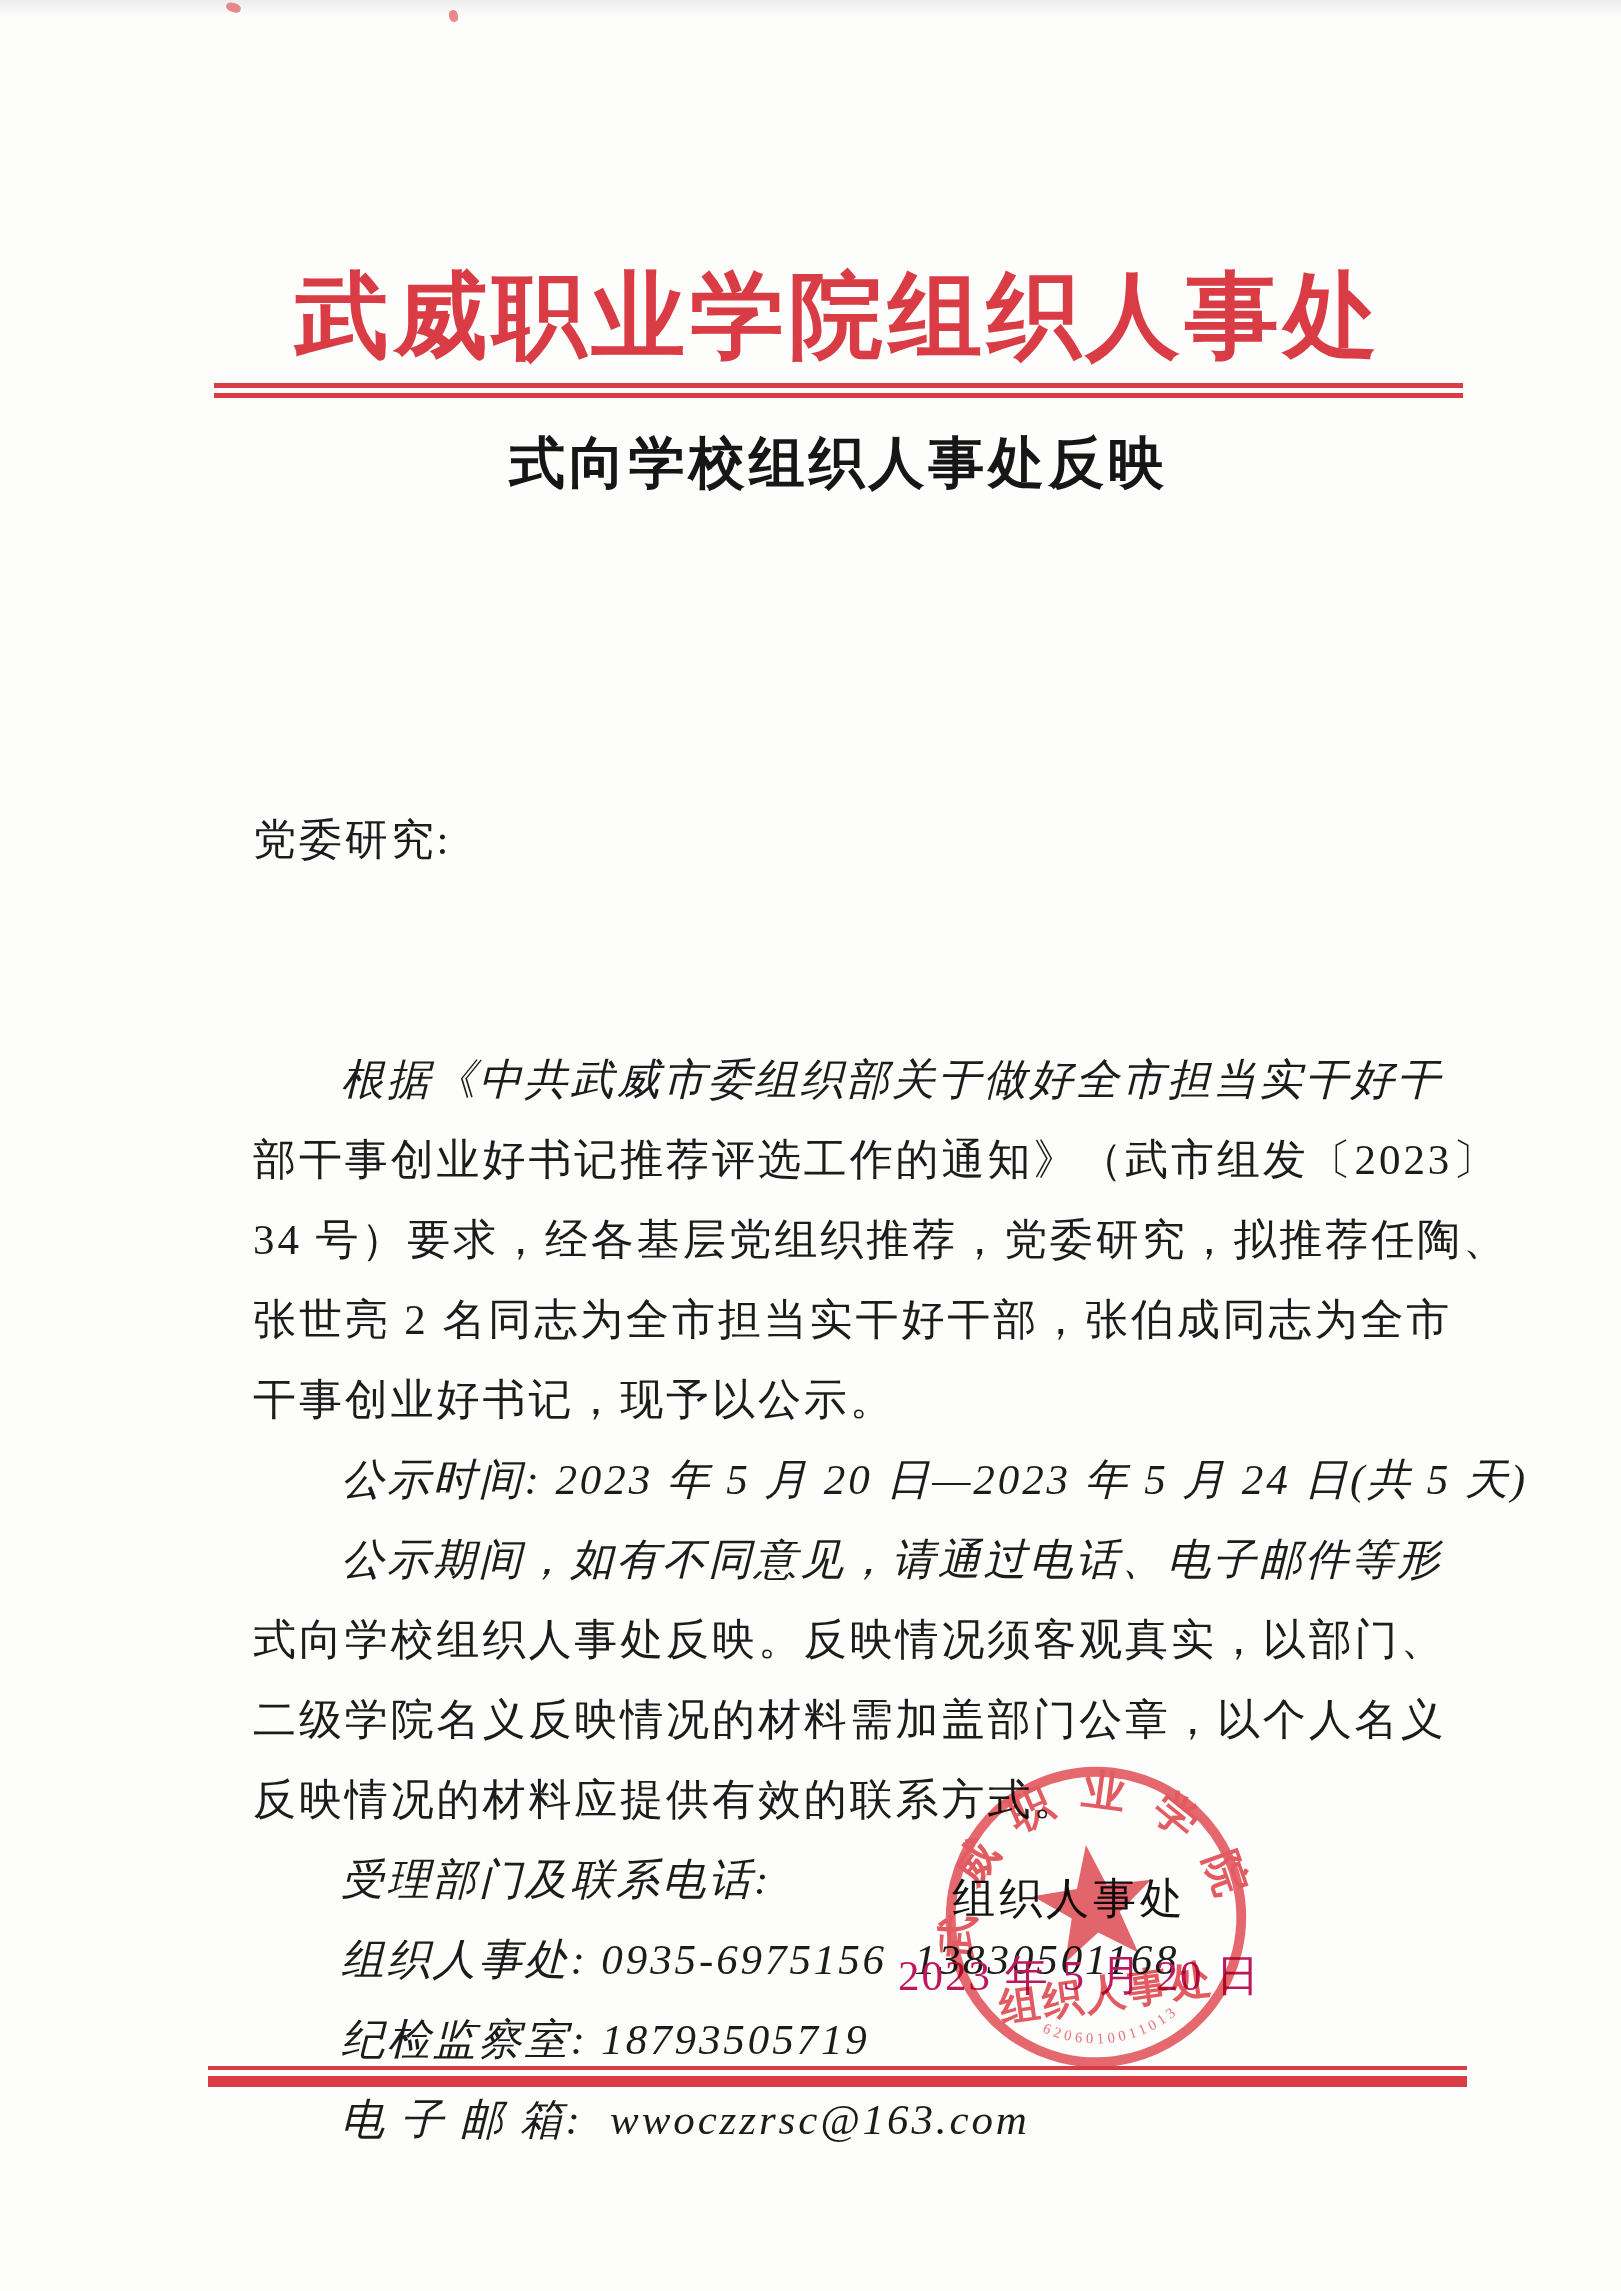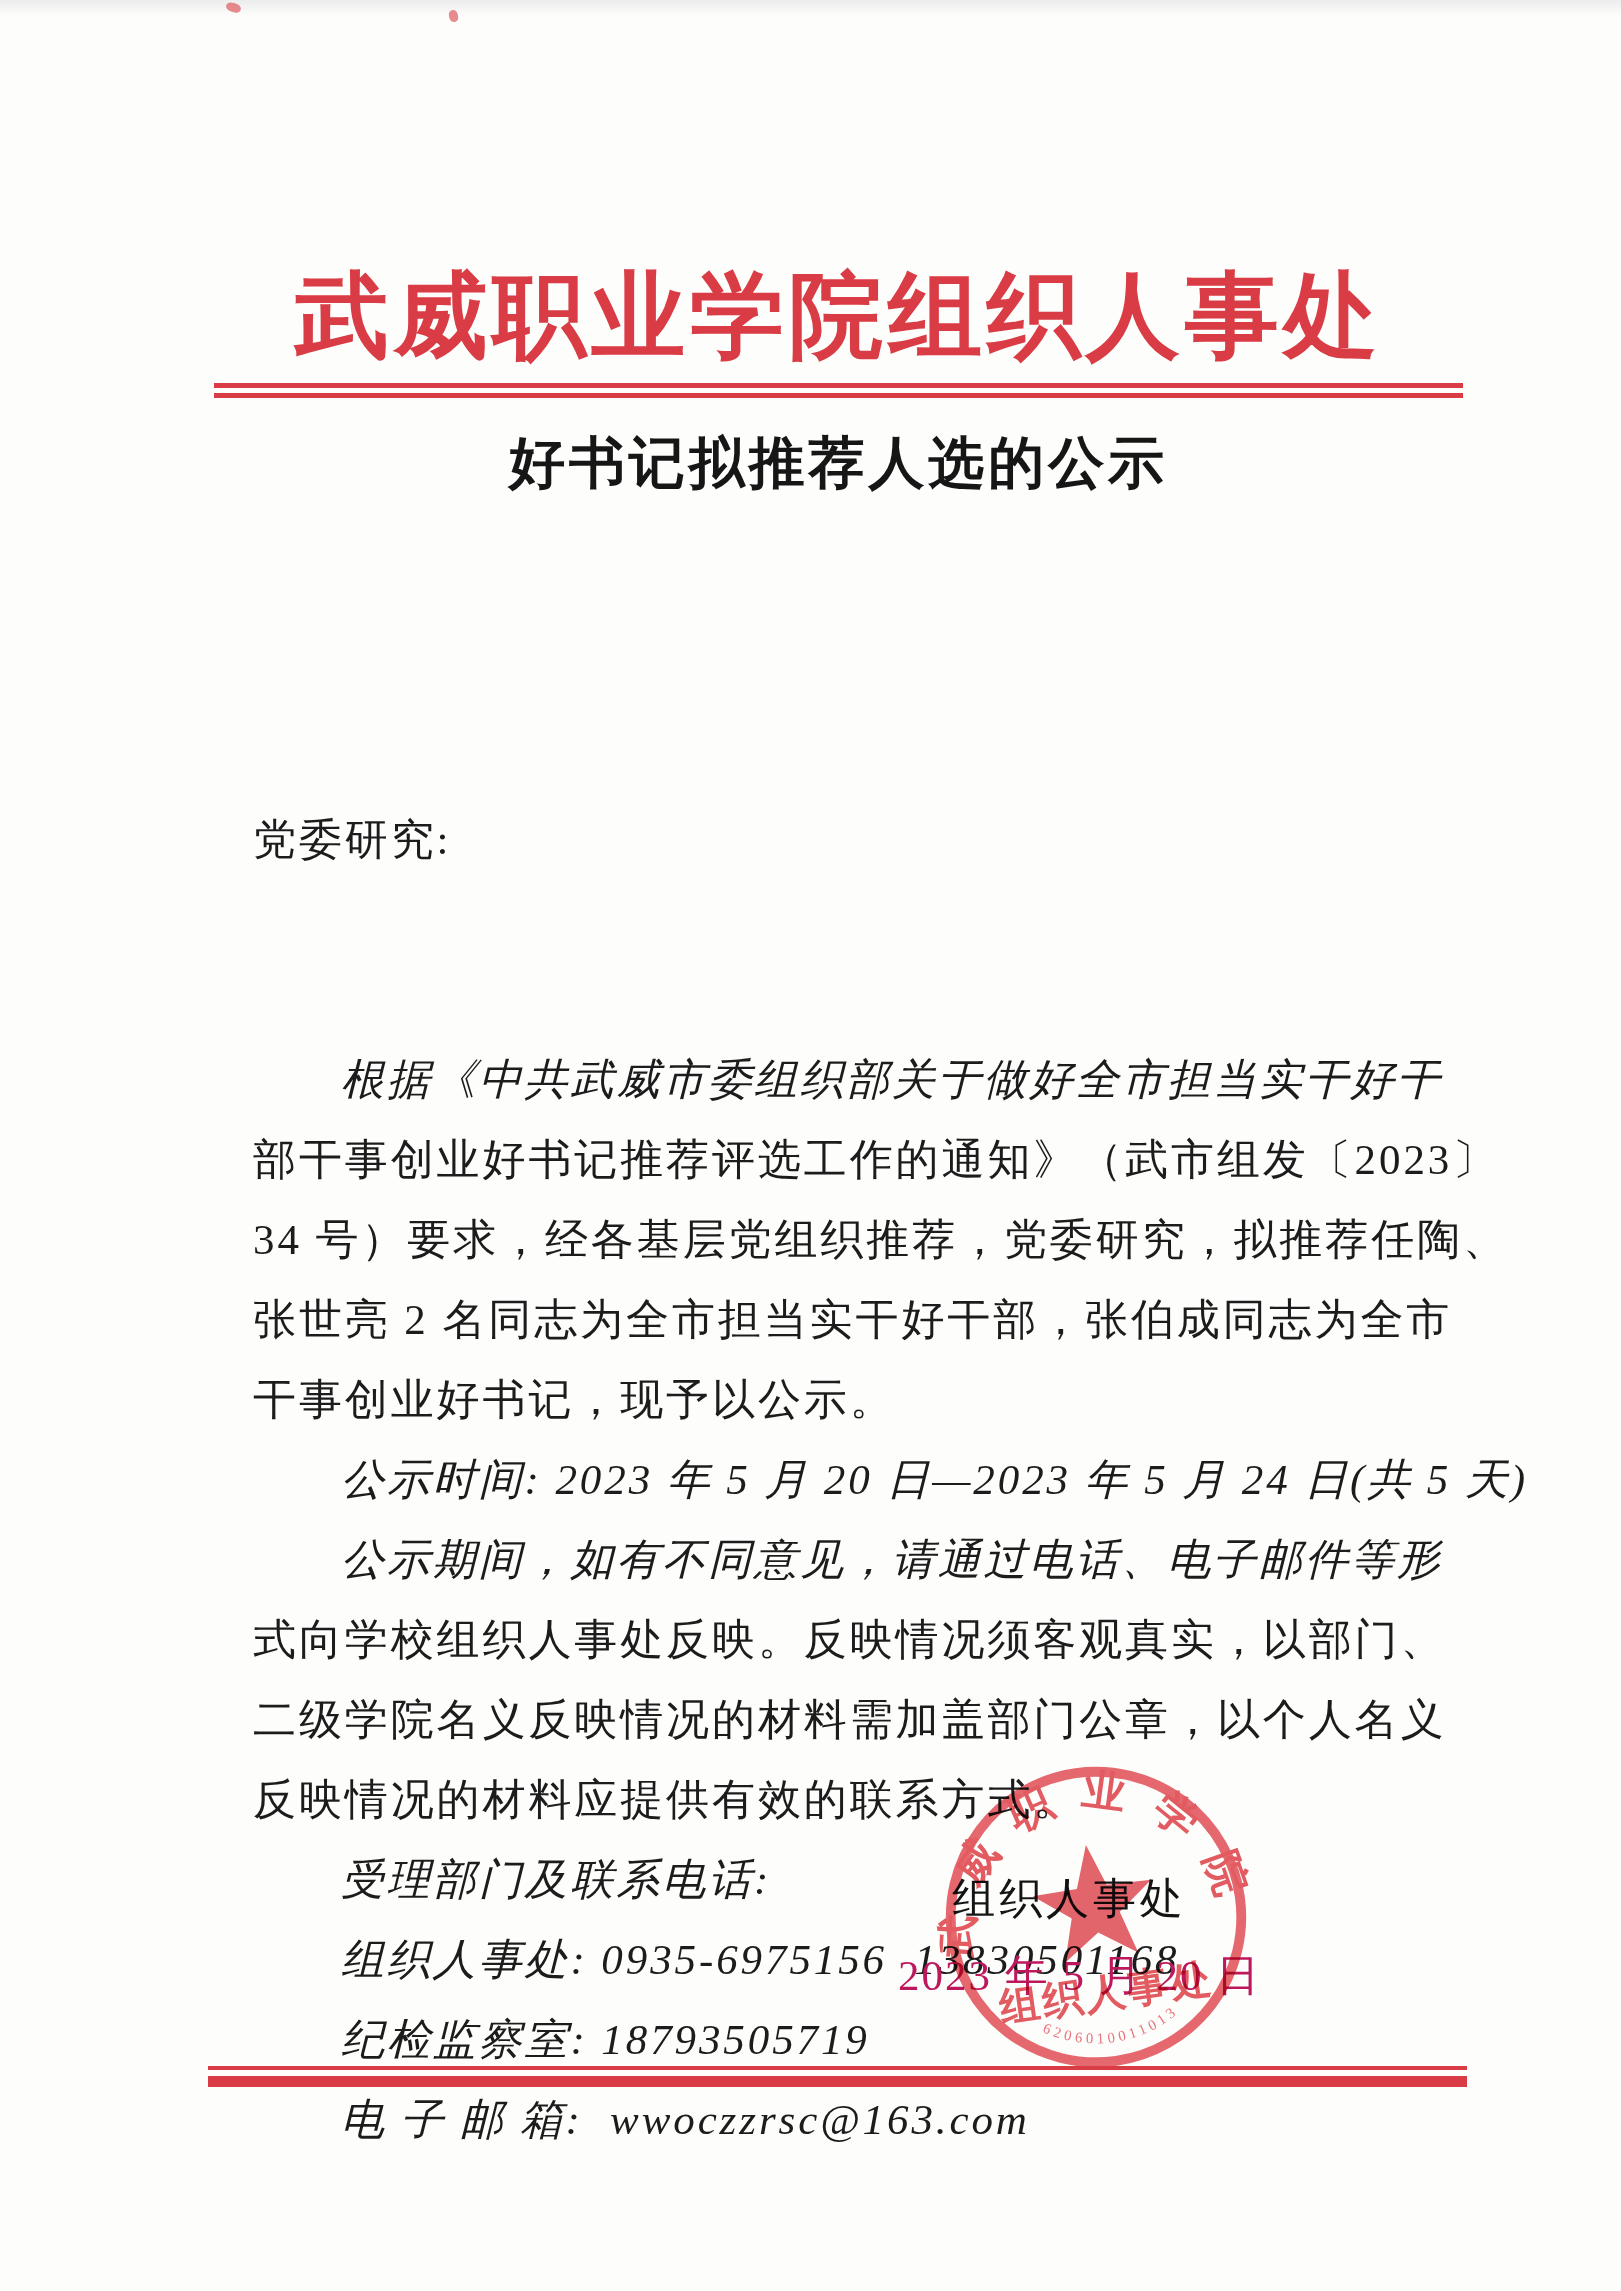--- a/index.html
+++ b/index.html
@@ -88,21 +88,21 @@
 <div class="page">
 
   <div class="speck s1"></div>
   <div class="speck s2"></div>
 
   <div class="doc-title">武威职业学院组织人事处</div>
   <div class="red-rule r1"></div>
   <div class="red-rule r2"></div>
 
   <div class="subject">
-    <div>好书记拟推荐人选的公示</div>
+    <div>式向学校组织人事处反映</div>
   </div>
 
   <div class="body-block">
     <div class="body-line">党委研究:</div>
     <div><div class="body-line indent">根据《中共武威市委组织部关于做好全市担当实干好干</div><div class="body-line">部干事创业好书记推荐评选工作的通知》（武市组发〔2023〕</div><div class="body-line">34 号）要求，经各基层党组织推荐，党委研究，拟推荐任陶、</div><div class="body-line">张世亮 2 名同志为全市担当实干好干部，张伯成同志为全市</div><div class="body-line">干事创业好书记，现予以公示。</div><div class="body-line indent">公示时间: 2023 年 5 月 20 日—2023 年 5 月 24 日(共 5 天)</div><div class="body-line indent">公示期间，如有不同意见，请通过电话、电子邮件等形</div><div class="body-line">式向学校组织人事处反映。反映情况须客观真实，以部门、</div><div class="body-line">二级学院名义反映情况的材料需加盖部门公章，以个人名义</div><div class="body-line">反映情况的材料应提供有效的联系方式。</div><div class="body-line indent">受理部门及联系电话:</div><div class="body-line indent">组织人事处: 0935-6975156  13830501168</div><div class="body-line indent">纪检监察室: 18793505719</div><div class="body-line indent">电 子 邮 箱:  wwoczzrsc@163.com</div></div>
   </div>
 
   <div class="sig-dept">组织人事处</div>
   <div class="sig-date">2023 年 5 月 20 日</div>
 

